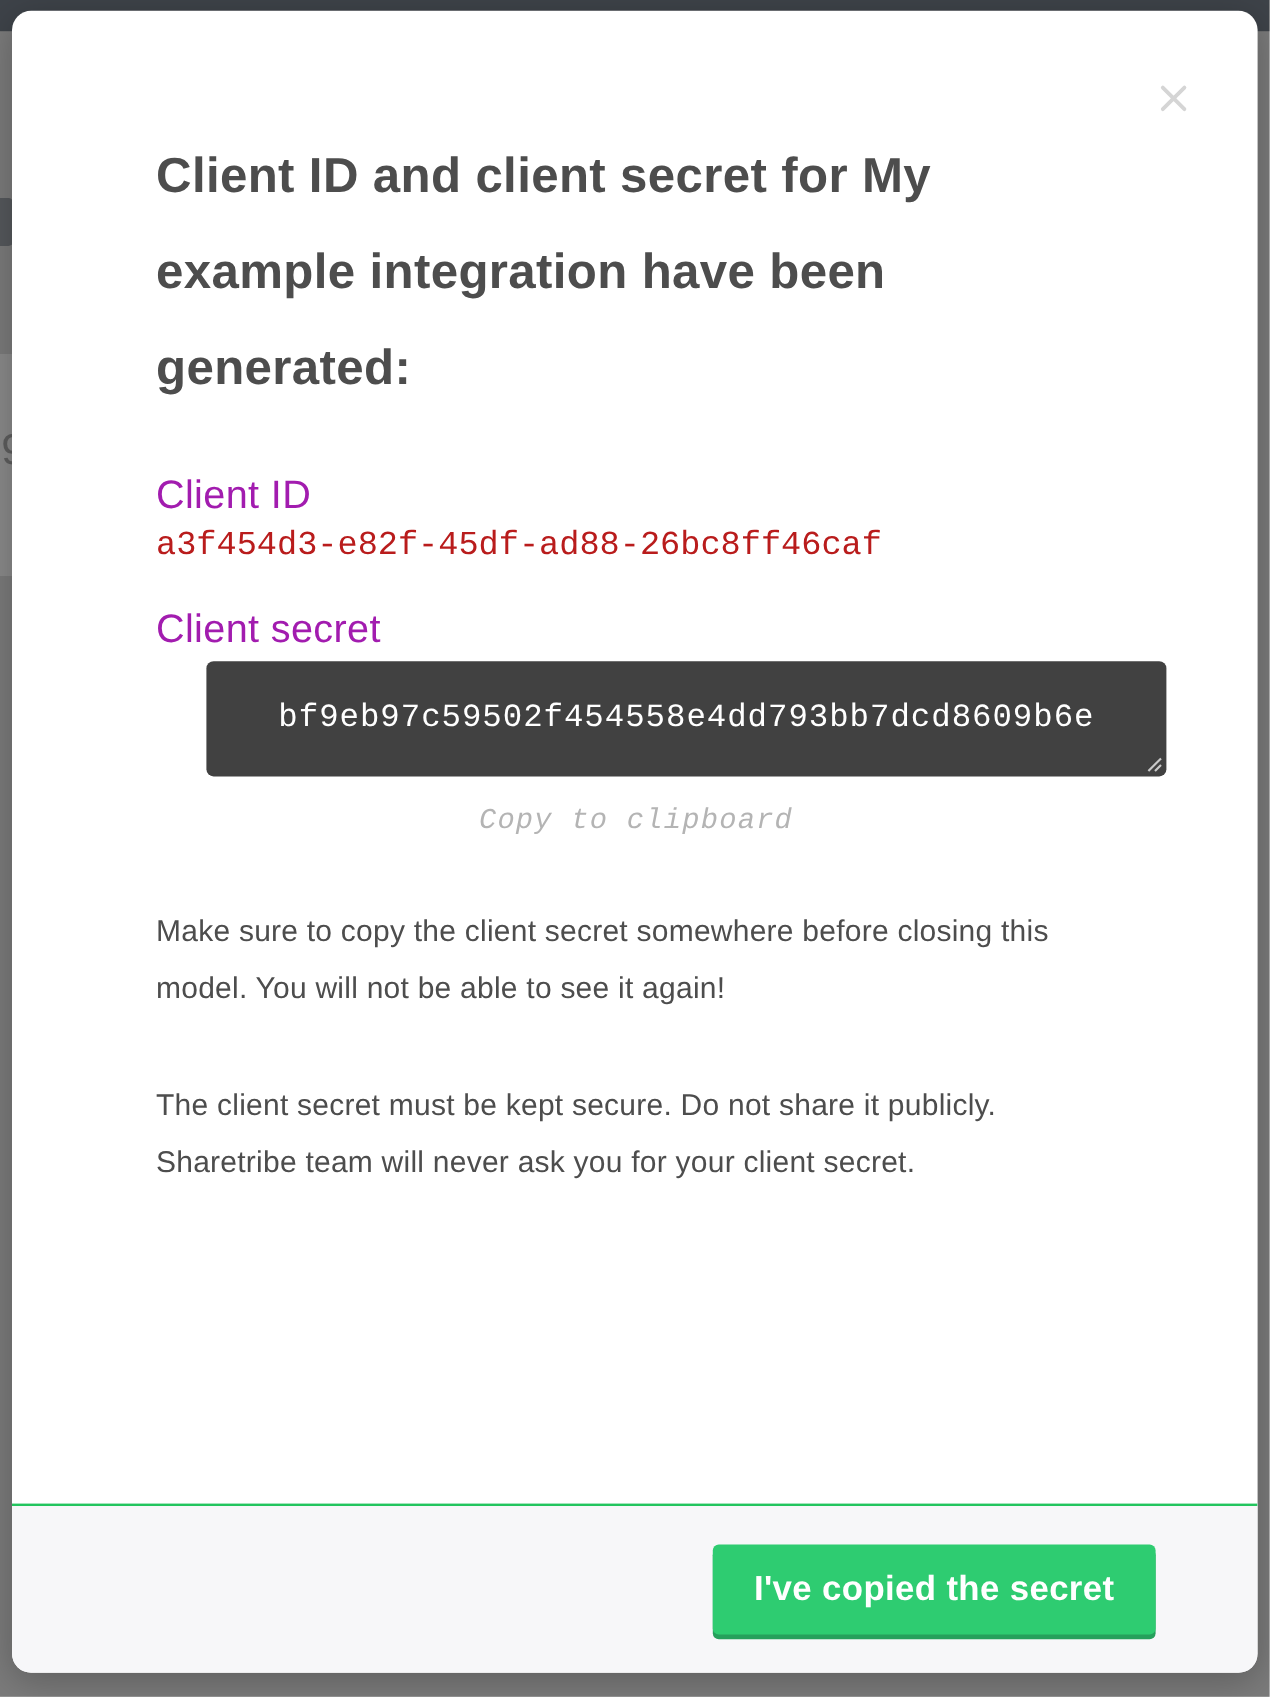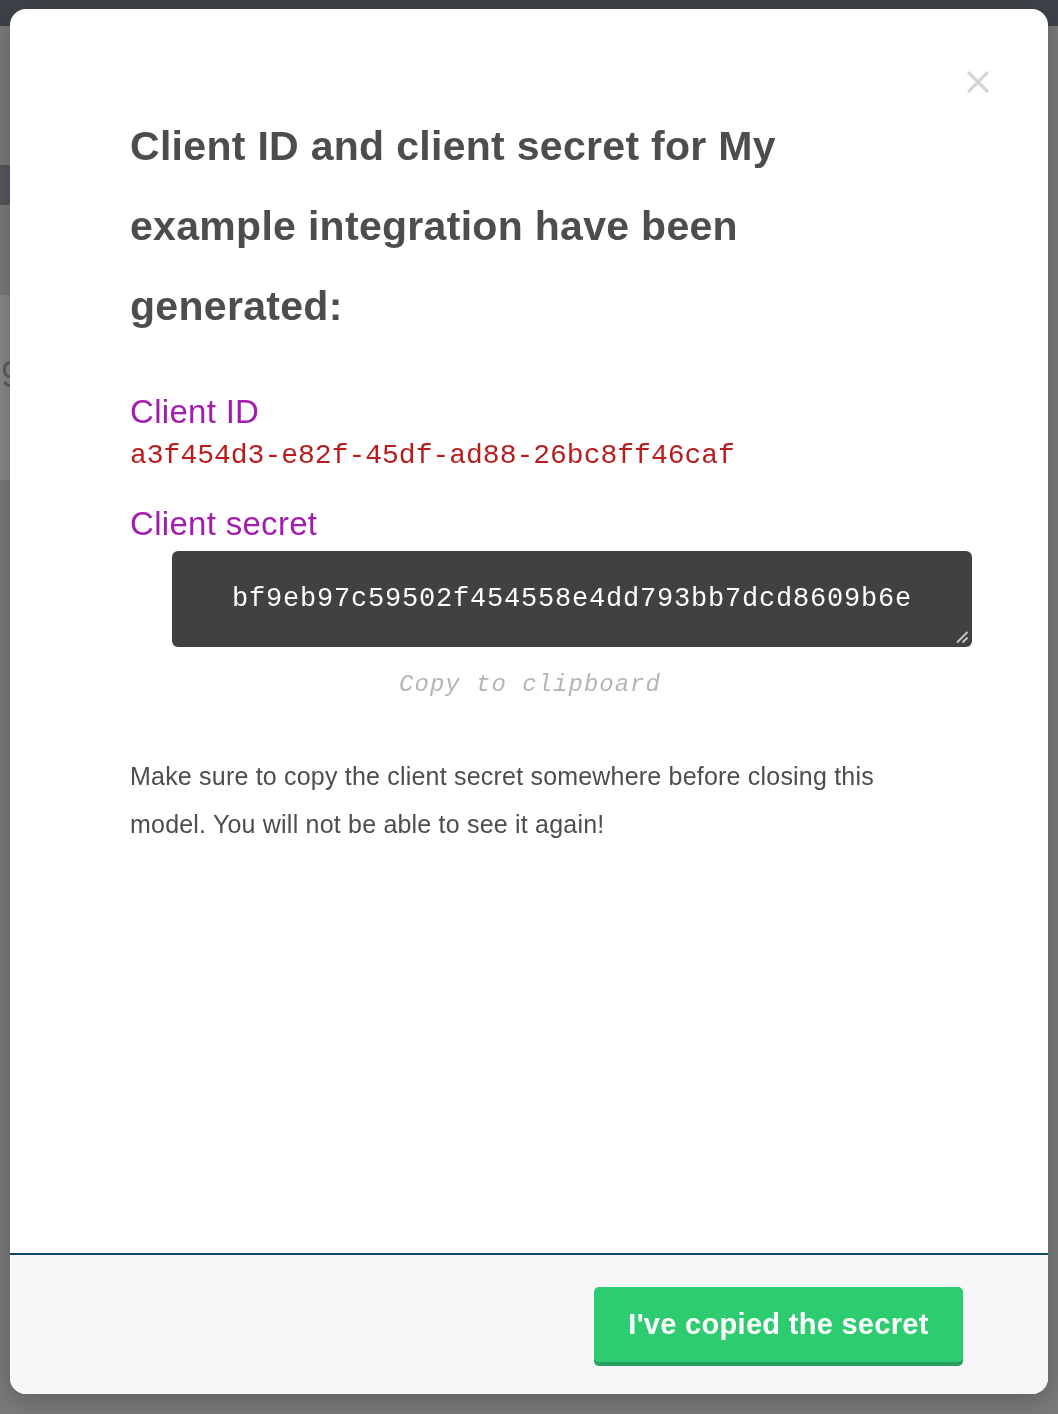--- a/index.html
+++ b/index.html
@@ -81,21 +81,21 @@
   }
   .warning{
     position:absolute;left:120px;width:810px;
     font-size:25px;color:#4d4d4d;line-height:48px;letter-spacing:.2px;
   }
   .warning-1{top:743px;}
   .warning-2{top:888px;}
 
   .modal-footer{
     position:absolute;left:0;bottom:0;width:1038px;height:141px;
-    background:var(--footer-bg);border-top:2px solid #0c4a6e;
+    background:var(--footer-bg);border-top:2px solid #22c55e;
   }
   .confirm-btn{
     position:absolute;left:584px;top:32px;width:369px;height:75px;
     background:var(--accent-green);border:none;border-radius:5px;
     box-shadow:0 4px 0 var(--accent-green-dark);
     color:#ffffff;font-size:29px;font-weight:700;letter-spacing:.3px;
     font-family:"Liberation Sans","DejaVu Sans",sans-serif;
     cursor:pointer;
   }
 </style>
@@ -131,18 +131,19 @@
     <span class="resize-handle">
       <svg width="15" height="15" viewBox="0 0 15 15">
         <path d="M3 13.5 L13.5 3 M8.5 13.5 L13.5 8.5" stroke="#c9c9c9" stroke-width="1.8" fill="none"></path>
       </svg>
     </span>
   </div>
 
   <div class="copy-link mono">Copy to clipboard</div>
 
   <p class="warning warning-1">Make sure to copy the client secret somewhere before closing this model. You will not be able to see it again!</p>
+  <p class="warning warning-2">The client secret must be kept secure. Do not share it publicly. Sharetribe team will never ask you for your client secret.</p>
 
   <div class="modal-footer">
     <button class="confirm-btn">I've copied the secret</button>
   </div>
 
 </div>
 
 </body></html>

